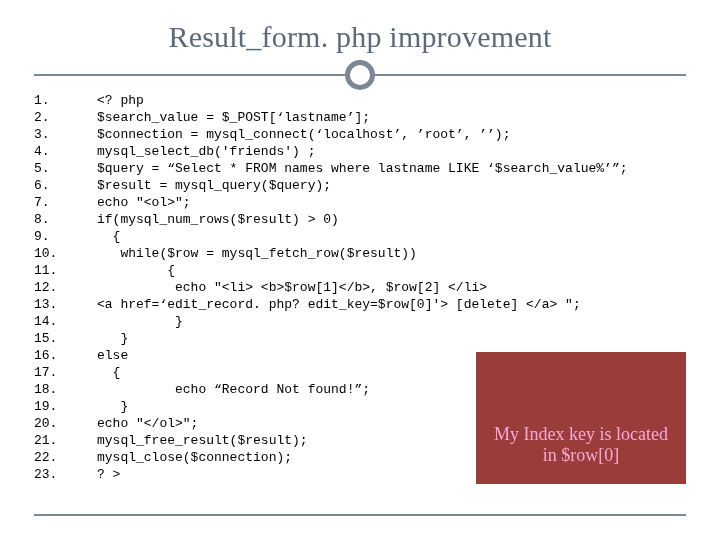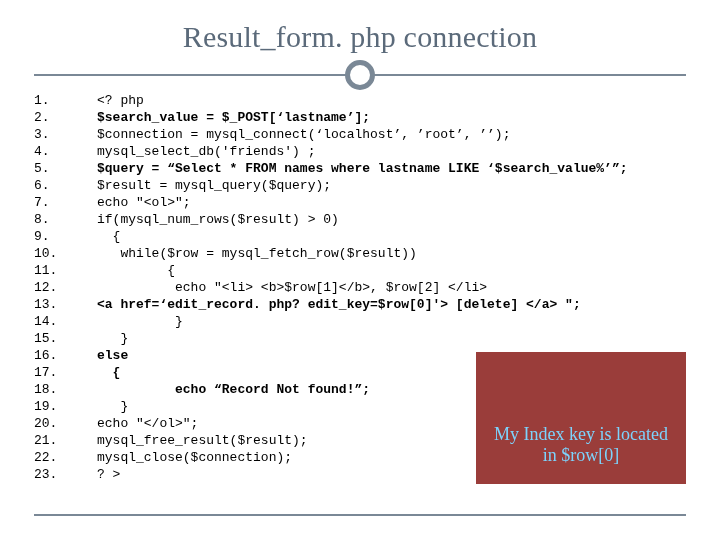--- a/index.html
+++ b/index.html
@@ -65,29 +65,29 @@
   }
   .ln {
     width: 40px;
     color: #000;
     flex-shrink: 0;
   }
   .cc {
     flex: 1;
     margin-left: 23px;
   }
-  .b { font-weight: bold; }
+  .b { font-weight: normal; }
   .callout {
     position: absolute;
     right: 34px;
     bottom: 56px;
     width: 210px;
     height: 132px;
     background: #9a3d3a;
-    color: #7dd3fc;
+    color: #f9a8d4;
     font-family: Georgia, 'Times New Roman', serif;
     font-size: 18px;
     display: flex;
     align-items: flex-end;
     justify-content: center;
     text-align: center;
     padding: 8px 14px 18px 14px;
     box-sizing: border-box;
   }
   .footer-line {
@@ -97,21 +97,21 @@
     bottom: 24px;
     height: 2px;
     background: #7a8896;
   }
 </style>
 </head>
 <body>
 
 <div class="slide">
 
-  <div class="title">Result_form. php connection</div>
+  <div class="title">Result_form. php improvement</div>
 
   <div class="divider-wrap">
     <div class="divider-line"></div>
     <div class="divider-circle"></div>
   </div>
 
   <div class="code-block" id="code"><div class="code-line"><span class="ln">1.</span><span class="cc">&lt;? php</span></div><div class="code-line"><span class="ln">2.</span><span class="cc b">$search_value = $_POST[‘lastname’];</span></div><div class="code-line"><span class="ln">3.</span><span class="cc">$connection = mysql_connect(‘localhost’, ’root’, ’’);</span></div><div class="code-line"><span class="ln">4.</span><span class="cc">mysql_select_db('friends') ;</span></div><div class="code-line"><span class="ln">5.</span><span class="cc b">$query = “Select * FROM names where lastname LIKE ‘$search_value%’”;</span></div><div class="code-line"><span class="ln">6.</span><span class="cc">$result = mysql_query($query);</span></div><div class="code-line"><span class="ln">7.</span><span class="cc">echo "&lt;ol&gt;";</span></div><div class="code-line"><span class="ln">8.</span><span class="cc">if(mysql_num_rows($result) &gt; 0)</span></div><div class="code-line"><span class="ln">9.</span><span class="cc">  {</span></div><div class="code-line"><span class="ln">10.</span><span class="cc">   while($row = mysql_fetch_row($result))</span></div><div class="code-line"><span class="ln">11.</span><span class="cc">         {</span></div><div class="code-line"><span class="ln">12.</span><span class="cc">          echo "&lt;li&gt; &lt;b&gt;$row[1]&lt;/b&gt;, $row[2] &lt;/li&gt;</span></div><div class="code-line"><span class="ln">13.</span><span class="cc b">&lt;a href=‘edit_record. php? edit_key=$row[0]'&gt; [delete] &lt;/a&gt; ";</span></div><div class="code-line"><span class="ln">14.</span><span class="cc">          }</span></div><div class="code-line"><span class="ln">15.</span><span class="cc">   }</span></div><div class="code-line"><span class="ln">16.</span><span class="cc b">else</span></div><div class="code-line"><span class="ln">17.</span><span class="cc b">  {</span></div><div class="code-line"><span class="ln">18.</span><span class="cc b">          echo “Record Not found!”;</span></div><div class="code-line"><span class="ln"></span><span class="cc"></span></div><div class="code-line"><span class="ln">19.</span><span class="cc">   }</span></div><div class="code-line"><span class="ln">20.</span><span class="cc">echo "&lt;/ol&gt;";</span></div><div class="code-line"><span class="ln">21.</span><span class="cc">mysql_free_result($result);</span></div><div class="code-line"><span class="ln">22.</span><span class="cc">mysql_close($connection);</span></div><div class="code-line"><span class="ln">23.</span><span class="cc">? &gt;</span></div></div>
 
   <div class="callout">
     <span>My Index key is located in $row[0]</span>

